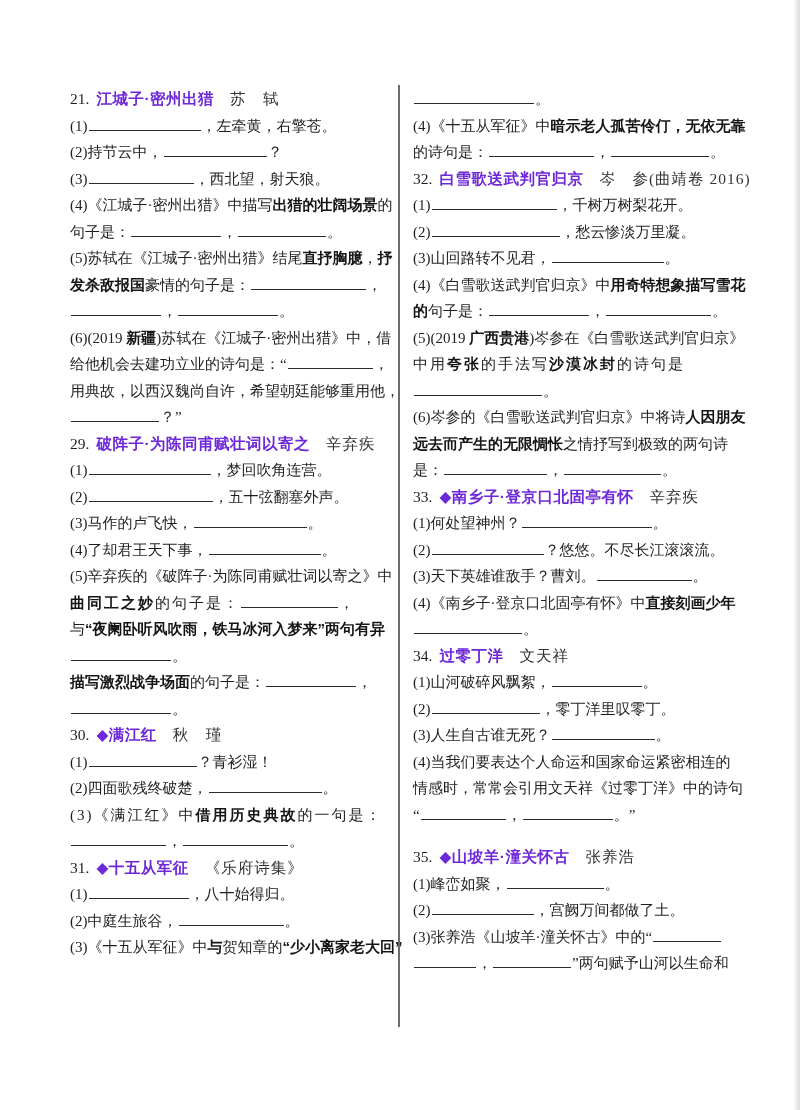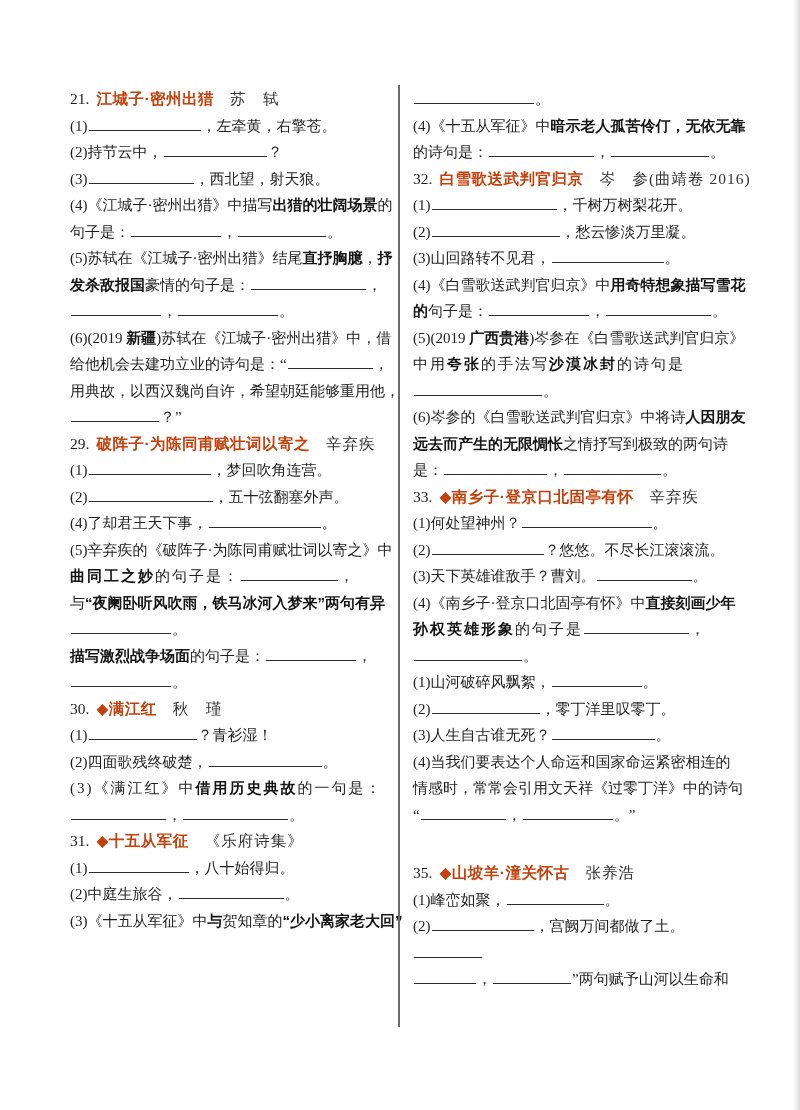--- a/index.html
+++ b/index.html
@@ -16,25 +16,25 @@
   .col-left{left:70px;width:330px;}
   .col-right{left:413px;width:344px;}
   .divider{position:absolute;left:398px;top:85px;width:2px;height:942px;background:#6b6b6b;}
   .edge{position:absolute;right:0;top:0;width:7px;height:100%;
     background:linear-gradient(to right,rgba(255,255,255,0),#dcdcdc);}
   .line{
     height:26.5px;line-height:26.5px;font-size:15px;color:#1e1e1e;
     white-space:nowrap;
   }
   .heading{font-size:15.5px;}
-  .gap{margin-top:32px;}
+  .gap{margin-top:16px;}
   .ls{letter-spacing:2px;}
   .s-n{}
   .s-num{margin-right:7px;}
-  .s-t{font-family:"Liberation Sans","DejaVu Sans",sans-serif;font-weight:700;letter-spacing:.5px;color:#c2410c;}
+  .s-t{font-family:"Liberation Sans","DejaVu Sans",sans-serif;font-weight:700;letter-spacing:.5px;color:#6d28d9;}
   .s-a{margin-left:16px;letter-spacing:1px;color:#333333;}
   .s-b{font-family:"Liberation Sans","DejaVu Sans",sans-serif;font-weight:700;color:#151515;}
   .blank{
     display:inline-block;height:14px;margin:0 1px;
     border-bottom:1.4px solid #2b2b2b;vertical-align:baseline;
   }
 </style>
 </head>
 <body>
 
@@ -49,20 +49,21 @@
       <div class="line"><span class="s-n">(5)苏轼在《江城子·密州出猎》结尾</span><span class="s-b">直抒胸臆</span><span class="s-n">，</span><span class="s-b">抒</span></div>
       <div class="line"><span class="s-b">发杀敌报国</span><span class="s-n">豪情的句子是：</span><span class="blank" style="width: 115px;"></span><span class="s-n">，</span></div>
       <div class="line"><span class="blank" style="width: 90px;"></span><span class="s-n">，</span><span class="blank" style="width: 100px;"></span><span class="s-n">。</span></div>
       <div class="line"><span class="s-n">(6)(2019 </span><span class="s-b">新疆</span><span class="s-n">)苏轼在《江城子·密州出猎》中，借</span></div>
       <div class="line"><span class="s-n">给他机会去建功立业的诗句是：“</span><span class="blank" style="width: 85px;"></span><span class="s-n">，</span></div>
       <div class="line"><span class="s-n">用典故，以西汉魏尚自许，希望朝廷能够重用他，</span></div>
       <div class="line"><span class="blank" style="width: 88px;"></span><span class="s-n">？”</span></div>
       <div class="line heading"><span class="s-num">29.</span><span class="s-t">破阵子·为陈同甫赋壮词以寄之</span><span class="s-a">辛弃疾</span></div>
       <div class="line"><span class="s-n">(1)</span><span class="blank" style="width: 122px;"></span><span class="s-n">，梦回吹角连营。</span></div>
       <div class="line"><span class="s-n">(2)</span><span class="blank" style="width: 124px;"></span><span class="s-n">，五十弦翻塞外声。</span></div>
+      <div class="line"><span class="s-n">(3)马作的卢飞快，</span><span class="blank" style="width: 113px;"></span><span class="s-n">。</span></div>
       <div class="line"><span class="s-n">(4)了却君王天下事，</span><span class="blank" style="width: 112px;"></span><span class="s-n">。</span></div>
       <div class="line"><span class="s-n">(5)辛弃疾的《破阵子·为陈同甫赋壮词以寄之》中</span></div>
       <div class="line ls"><span class="s-b">曲同工之妙</span><span class="s-n">的句子是：</span><span class="blank" style="width: 97px;"></span><span class="s-n">，</span></div>
       <div class="line"><span class="s-n">与</span><span class="s-b">“夜阑卧听风吹雨，铁马冰河入梦来”两句有异</span></div>
       <div class="line"><span class="blank" style="width: 100px;"></span><span class="s-n">。</span></div>
       <div class="line"><span class="s-b">描写激烈战争场面</span><span class="s-n">的句子是：</span><span class="blank" style="width: 90px;"></span><span class="s-n">，</span></div>
       <div class="line"><span class="blank" style="width: 100px;"></span><span class="s-n">。</span></div>
       <div class="line heading"><span class="s-num">30.</span><span class="s-t">◆满江红</span><span class="s-a">秋　瑾</span></div>
       <div class="line"><span class="s-n">(1)</span><span class="blank" style="width: 108px;"></span><span class="s-n">？青衫湿！</span></div>
       <div class="line"><span class="s-n">(2)四面歌残终破楚，</span><span class="blank" style="width: 113px;"></span><span class="s-n">。</span></div>
@@ -88,28 +89,28 @@
       <div class="line ls"><span class="s-n">中用</span><span class="s-b">夸张</span><span class="s-n">的手法写</span><span class="s-b">沙漠冰封</span><span class="s-n">的诗句是</span></div>
       <div class="line"><span class="blank" style="width: 128px;"></span><span class="s-n">。</span></div>
       <div class="line"><span class="s-n">(6)岑参的《白雪歌送武判官归京》中将诗</span><span class="s-b">人因朋友</span></div>
       <div class="line"><span class="s-b">远去而产生的无限惆怅</span><span class="s-n">之情抒写到极致的两句诗</span></div>
       <div class="line"><span class="s-n">是：</span><span class="blank" style="width: 103px;"></span><span class="s-n">，</span><span class="blank" style="width: 97px;"></span><span class="s-n">。</span></div>
       <div class="line heading"><span class="s-num">33.</span><span class="s-t">◆南乡子·登京口北固亭有怀</span><span class="s-a">辛弃疾</span></div>
       <div class="line"><span class="s-n">(1)何处望神州？</span><span class="blank" style="width: 130px;"></span><span class="s-n">。</span></div>
       <div class="line"><span class="s-n">(2)</span><span class="blank" style="width: 112px;"></span><span class="s-n">？悠悠。不尽长江滚滚流。</span></div>
       <div class="line"><span class="s-n">(3)天下英雄谁敌手？曹刘。</span><span class="blank" style="width: 95px;"></span><span class="s-n">。</span></div>
       <div class="line"><span class="s-n">(4)《南乡子·登京口北固亭有怀》中</span><span class="s-b">直接刻画少年</span></div>
-      <div class="line ls"><span class="s-b">孙权英雄形象</span><span class="s-n">的句子是</span><span class="blank" style="width: 105px;"></span><span class="s-n">，</span></div>
       <div class="line"><span class="blank" style="width: 108px;"></span><span class="s-n">。</span></div>
+      <div class="line heading"><span class="s-num">34.</span><span class="s-t">过零丁洋</span><span class="s-a">文天祥</span></div>
       <div class="line"><span class="s-n">(1)山河破碎风飘絮，</span><span class="blank" style="width: 90px;"></span><span class="s-n">。</span></div>
       <div class="line"><span class="s-n">(2)</span><span class="blank" style="width: 108px;"></span><span class="s-n">，零丁洋里叹零丁。</span></div>
       <div class="line"><span class="s-n">(3)人生自古谁无死？</span><span class="blank" style="width: 103px;"></span><span class="s-n">。</span></div>
       <div class="line"><span class="s-n">(4)当我们要表达个人命运和国家命运紧密相连的</span></div>
       <div class="line"><span class="s-n">情感时，常常会引用文天祥《过零丁洋》中的诗句</span></div>
       <div class="line"><span class="s-n">“</span><span class="blank" style="width: 85px;"></span><span class="s-n">，</span><span class="blank" style="width: 90px;"></span><span class="s-n">。”</span></div>
       <div class="line heading gap"><span class="s-num">35.</span><span class="s-t">◆山坡羊·潼关怀古</span><span class="s-a">张养浩</span></div>
       <div class="line"><span class="s-n">(1)峰峦如聚，</span><span class="blank" style="width: 97px;"></span><span class="s-n">。</span></div>
       <div class="line"><span class="s-n">(2)</span><span class="blank" style="width: 102px;"></span><span class="s-n">，宫阙万间都做了土。</span></div>
-      <div class="line"><span class="blank" style="width: 68px;"></span></div>
+      <div class="line"><span class="s-n">(3)张养浩《山坡羊·潼关怀古》中的“</span><span class="blank" style="width: 68px;"></span></div>
       <div class="line"><span class="blank" style="width: 62px;"></span><span class="s-n">，</span><span class="blank" style="width: 78px;"></span><span class="s-n">”两句赋予山河以生命和</span></div>
     </div>
   <div class="edge"></div>
 </div>
 
 </body></html>

